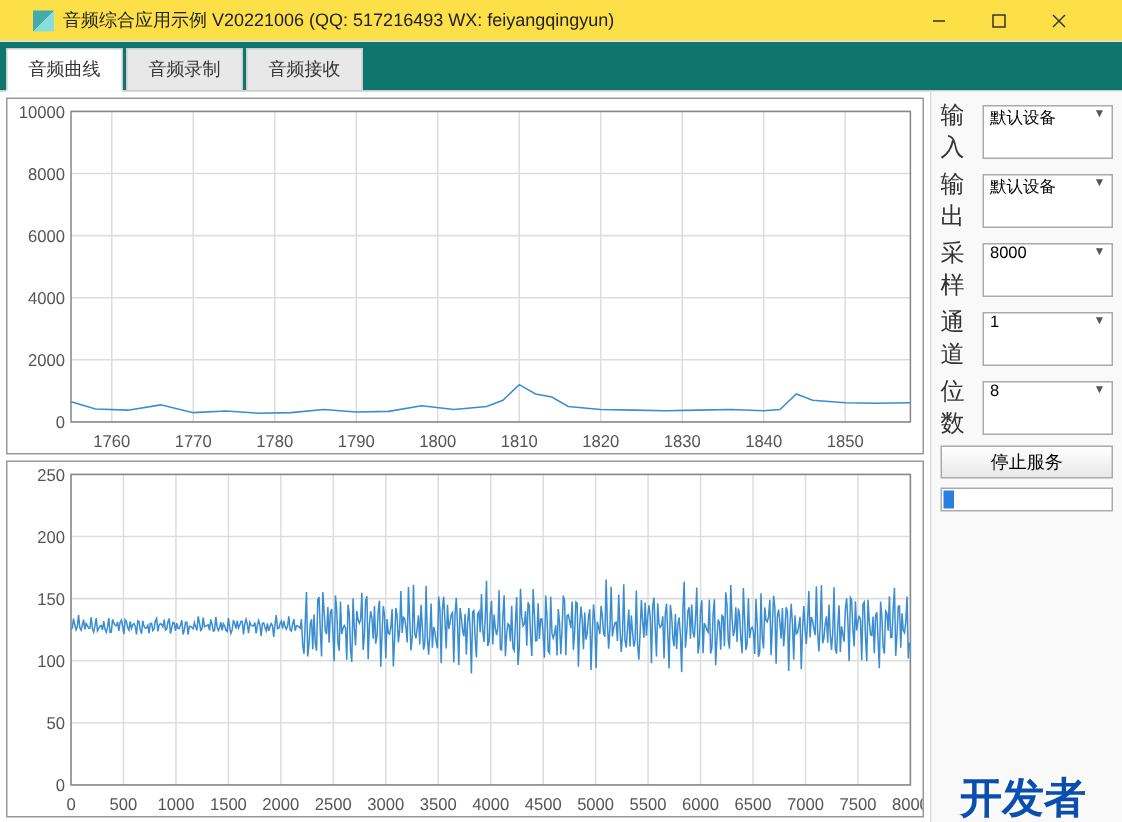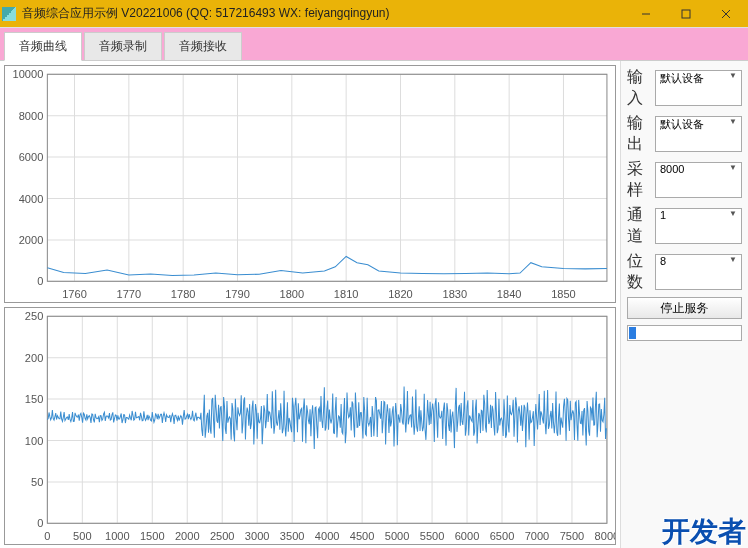--- a/index.html
+++ b/index.html
@@ -7,43 +7,43 @@
     font-family: "Microsoft YaHei", sans-serif;
     font-size: 12px;
     background: #f0f0f0;
     width: 748px;
     height: 548px;
     overflow: hidden;
     position: relative;
   }
   .titlebar {
     height: 28px;
-    background: #eab308;
+    background: #fde047;
     display: flex;
     align-items: center;
-    padding: 0 2px;
+    padding: 0 22px;
     border-bottom: 1px solid #e0e0e0;
   }
   .titlebar .icon {
     width: 14px; height: 14px;
     background: linear-gradient(135deg,#4aa 0%,#4aa 50%,#8dd 50%);
     margin-right: 6px;
   }
   .titlebar .title { flex: 1; font-size: 12px; color: #222; }
   .winbtns { display: flex; }
   .winbtn {
     width: 40px; height: 24px;
     display: flex; align-items: center; justify-content: center;
     color: #333;
     font-size: 11px;
   }
   .winbtn svg { width: 10px; height: 10px; stroke: #333; stroke-width: 1; fill: none; }
   .tabs {
     display: flex;
-    background: #f9a8d4;
+    background: #0f766e;
     padding: 4px 4px 0 4px;
     border-bottom: 1px solid #ccc;
   }
   .tab {
     padding: 5px 14px;
     font-size: 12px;
     background: #e8e8e8;
     border: 1px solid #ccc;
     border-bottom: none;
     margin-right: 2px;
@@ -118,21 +118,21 @@
     background: #fff;
     position: relative;
   }
   .progress .bar {
     position: absolute;
     left: 1px; top: 1px; bottom: 1px;
     background: #2a7de1;
   }
   .watermark {
     position: absolute;
-    right: 2px;
+    right: 24px;
     bottom: 4px;
     font-size: 28px;
     font-weight: bold;
     color: #0a4fb0;
     line-height: 0.9;
     text-shadow: 1px 1px 0 #fff, -1px -1px 0 #fff;
     pointer-events: none;
     font-family: Arial, sans-serif;
     text-align: left;
   }

